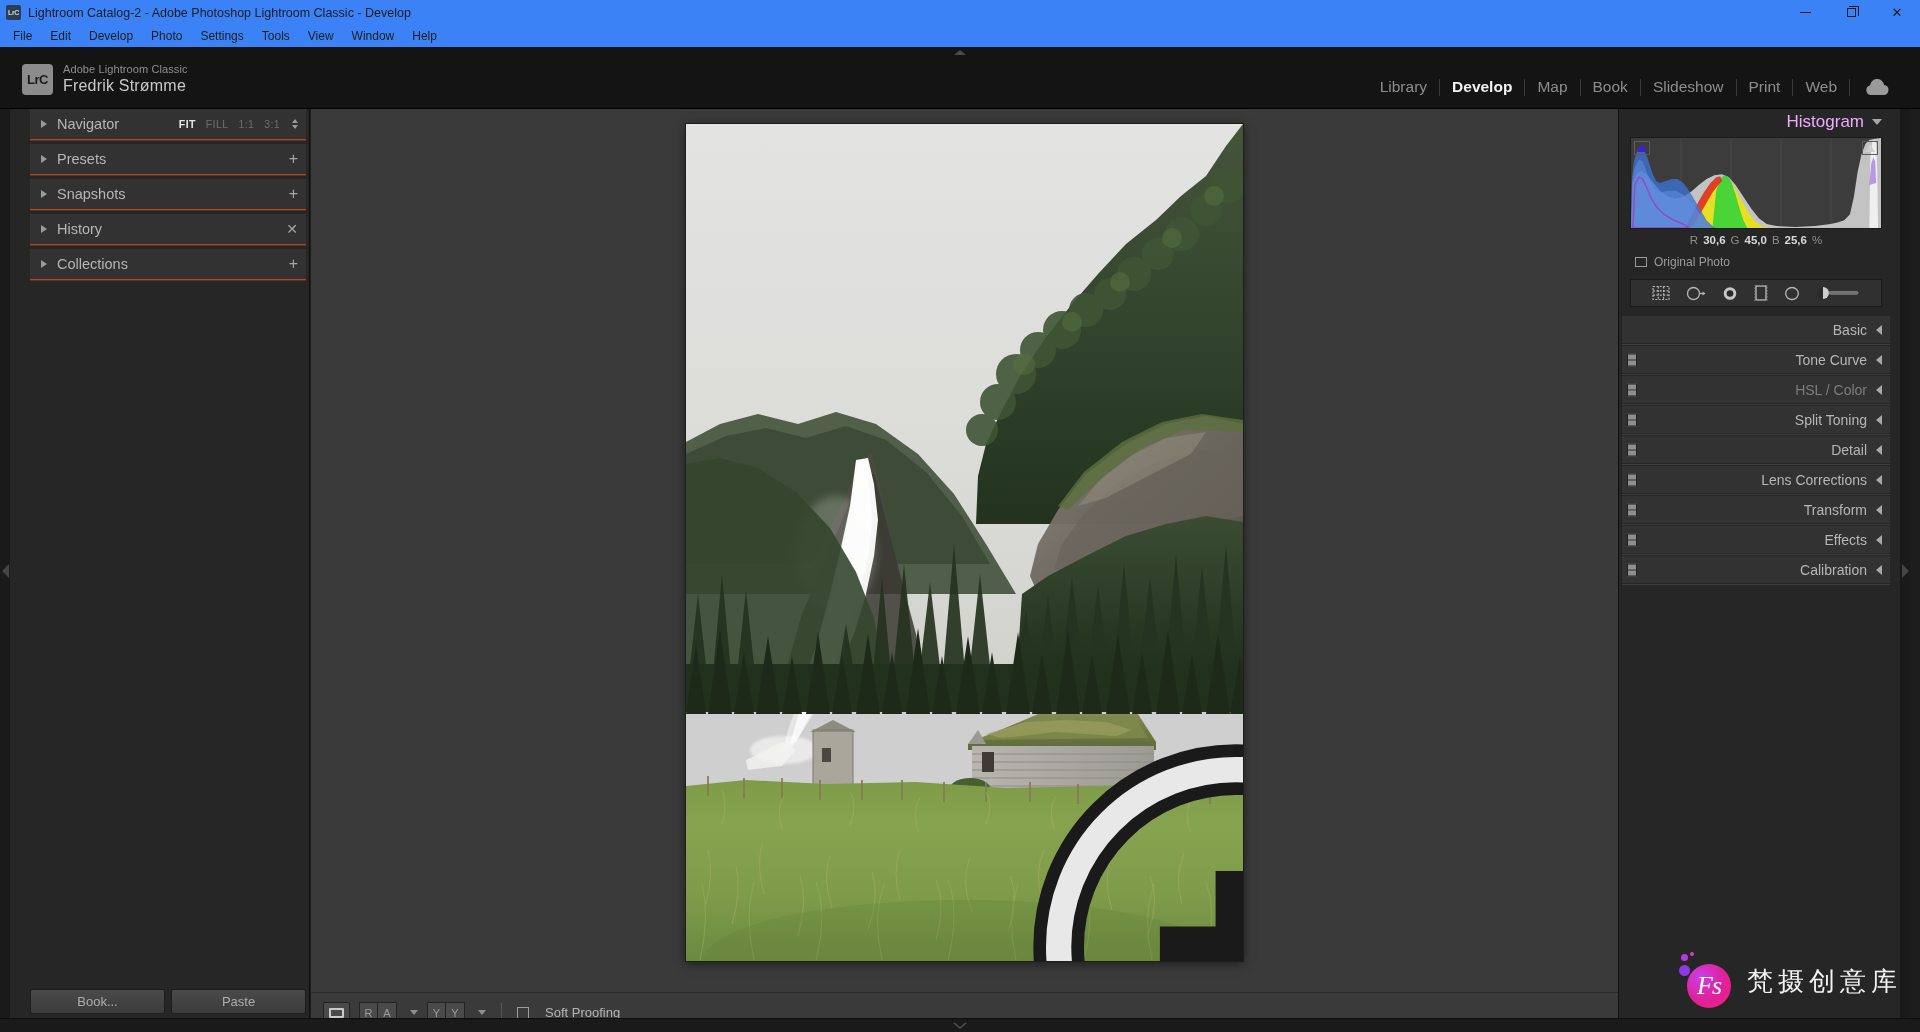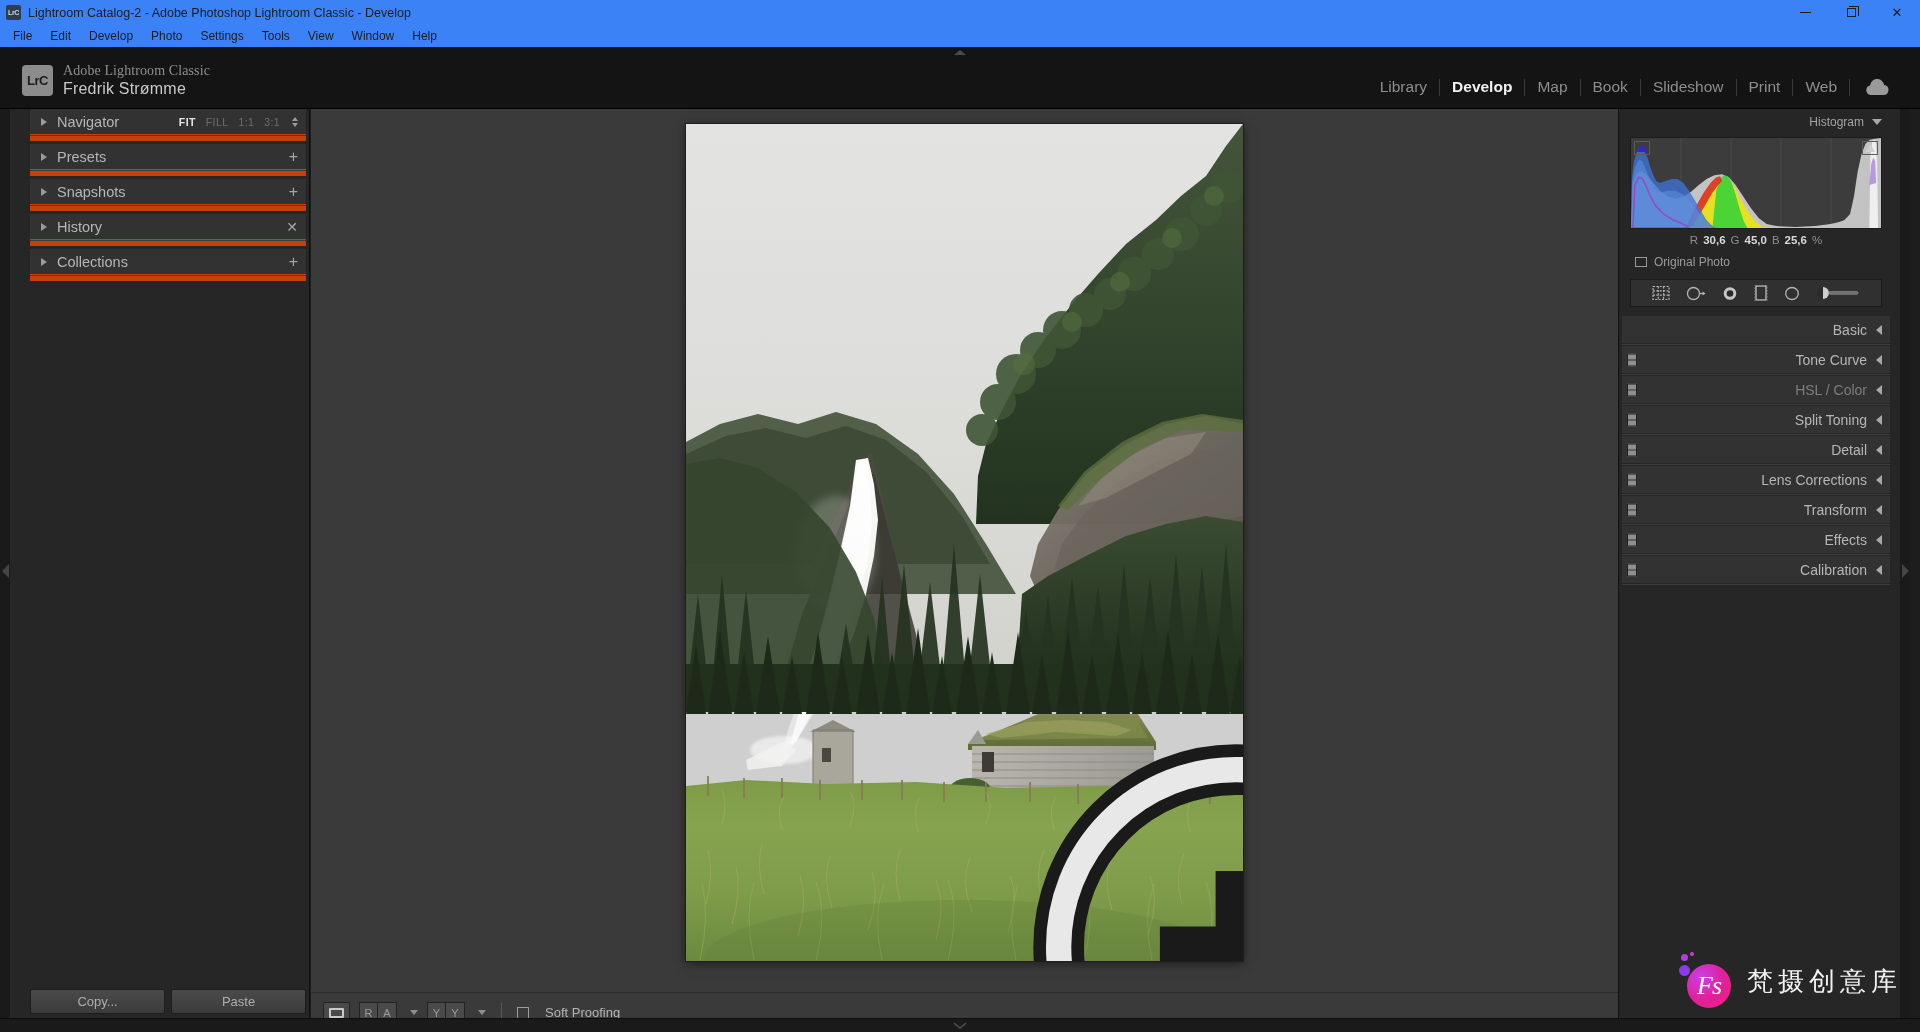--- a/index.html
+++ b/index.html
@@ -53,21 +53,21 @@
   }
   .tri-up { width:0;height:0;border-left:6px solid transparent;border-right:6px solid transparent;border-bottom:5px solid #4a4a4a; }
 
   .identity { position:absolute; left:22px; top:16px; display:flex; align-items:center; }
   .lrc-badge {
     width:31px; height:31px; background:#8c8c8c; border-radius:4px;
     color:#1c1c1c; font-size:13px; font-weight:bold; line-height:31px; text-align:center;
     letter-spacing:-.5px; margin-right:10px;
   }
   .id-text { line-height:1.15; }
-  .id-sub { font-size:14px; color:#8e8e8e; letter-spacing:.1px;font-family:Liberation Serif, serif; }
+  .id-sub { font-size:11px; color:#8e8e8e; letter-spacing:.1px; }
   .id-name { font-size:16px; color:#c9c9c9; letter-spacing:.2px; margin-top:1px; }
 
   .modules { position:absolute; right:20px; top:0; height:80px; display:flex; align-items:center; }
   .module {
     font-size:15.5px; color:#8d8d8d; padding:0 12px; cursor:default; white-space:nowrap;
   }
   .module.active { color:#f2f2f2; font-weight:bold; }
   .msep { width:1px; height:17px; background:#3a3a3a; }
   .cloud-icon { padding:0 10px 0 14px; display:flex; align-items:center; }
 
@@ -86,21 +86,21 @@
   .tri-left { width:0;height:0;border-top:7px solid transparent;border-bottom:7px solid transparent;border-right:7px solid #454545; }
   .panel-edge-r {
     position:absolute; right:0; top:0; width:10px; height:923px; background:#1a1a1a;
     display:flex; align-items:center; justify-content:center;
   }
   .tri-right { width:0;height:0;border-top:7px solid transparent;border-bottom:7px solid transparent;border-left:7px solid #454545; }
 
   .lp-inner { position:absolute; left:20px; top:0; right:3px; }
   .lp-row {
     position:relative; height:32px; display:flex; align-items:center;
-    border-bottom:7px solid #c2410c; background:#323232;
+    border-bottom:2px solid #c2410c; background:#323232;
   }
   .lp-row + .lp-row { margin-top:3px; }
   .lp-row:after {
     content:""; position:absolute; left:0; right:0; bottom:-2px; height:1px; background:#3d3d3d;
   }
   .lp-tri {
     width:0;height:0;border-top:4.5px solid transparent;border-bottom:4.5px solid transparent;
     border-left:6px solid #9a9a9a; margin-left:11px; margin-right:10px;
   }
   .lp-label { font-size:14.5px; color:#b6b6b6; }
@@ -162,21 +162,21 @@
   
   .rightpanel {
     position:absolute; right:10px; top:0; width:292px; height:923px;
     background:#262626; border-left:1px solid #111;
   }
   .rp-inner { position:absolute; left:3px; right:20px; top:0; }
   .rp-head {
     height:26px; display:flex; align-items:center; justify-content:flex-end;
     padding-right:8px; gap:8px;
   }
-  .rp-head-label { font-size:12px; color:#a3a3a3; }
+  .rp-head-label { font-size:17px; color:#f0abfc; }
   .tri-dn-sm { width:0;height:0;border-left:5px solid transparent;border-right:5px solid transparent;border-top:6px solid #a8a8a8; }
   .tri-lf-sm { width:0;height:0;border-top:5px solid transparent;border-bottom:5px solid transparent;border-right:6px solid #a8a8a8; }
 
   .histo-box {
     margin:2px 8px 0 8px; height:92px; background:#3c3c3c;
     border:1px solid #1b1b1b; position:relative; overflow:hidden;
   }
   .histo-box svg { display:block; width:100%; height:100%; }
   .clip-l, .clip-r {
     position:absolute; top:3px; width:16px; height:14px;
@@ -374,21 +374,21 @@
           <i class="lp-tri"></i>
           <span class="lp-label">Collections</span>
           <div class="lp-right">
             <span class="plus-icon">+</span>
           </div>
         </div>
 
       </div>
 
       <div class="lp-bottom">
-        <div class="lp-btn">Copy...</div>
+        <div class="lp-btn">Book...</div>
         <div class="lp-btn">Paste</div>
       </div>
     </div>
 
     <div class="center">
       <div class="photo-stage">
         <div class="photo-frame">
           <svg viewBox="0 0 557 837" preserveAspectRatio="none">
             <defs>
               <linearGradient id="sky" x1="0" y1="0" x2="0" y2="1">

